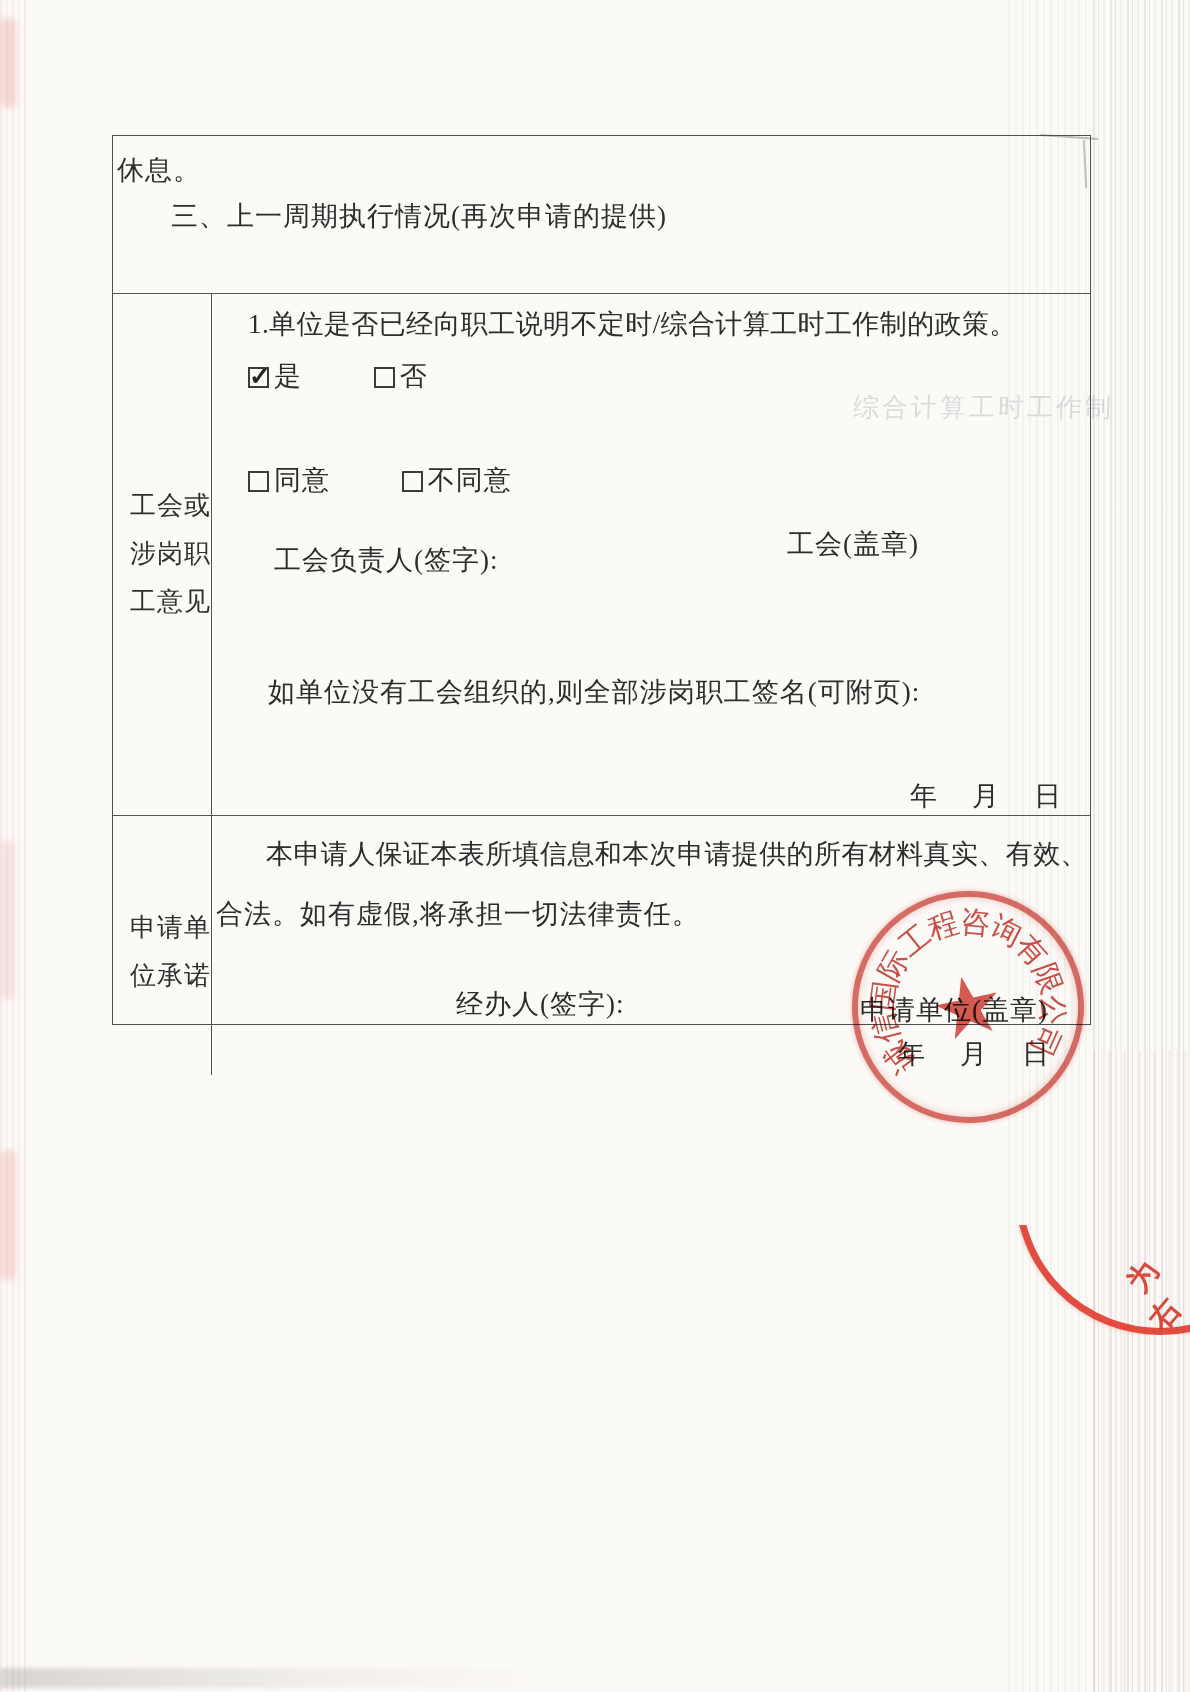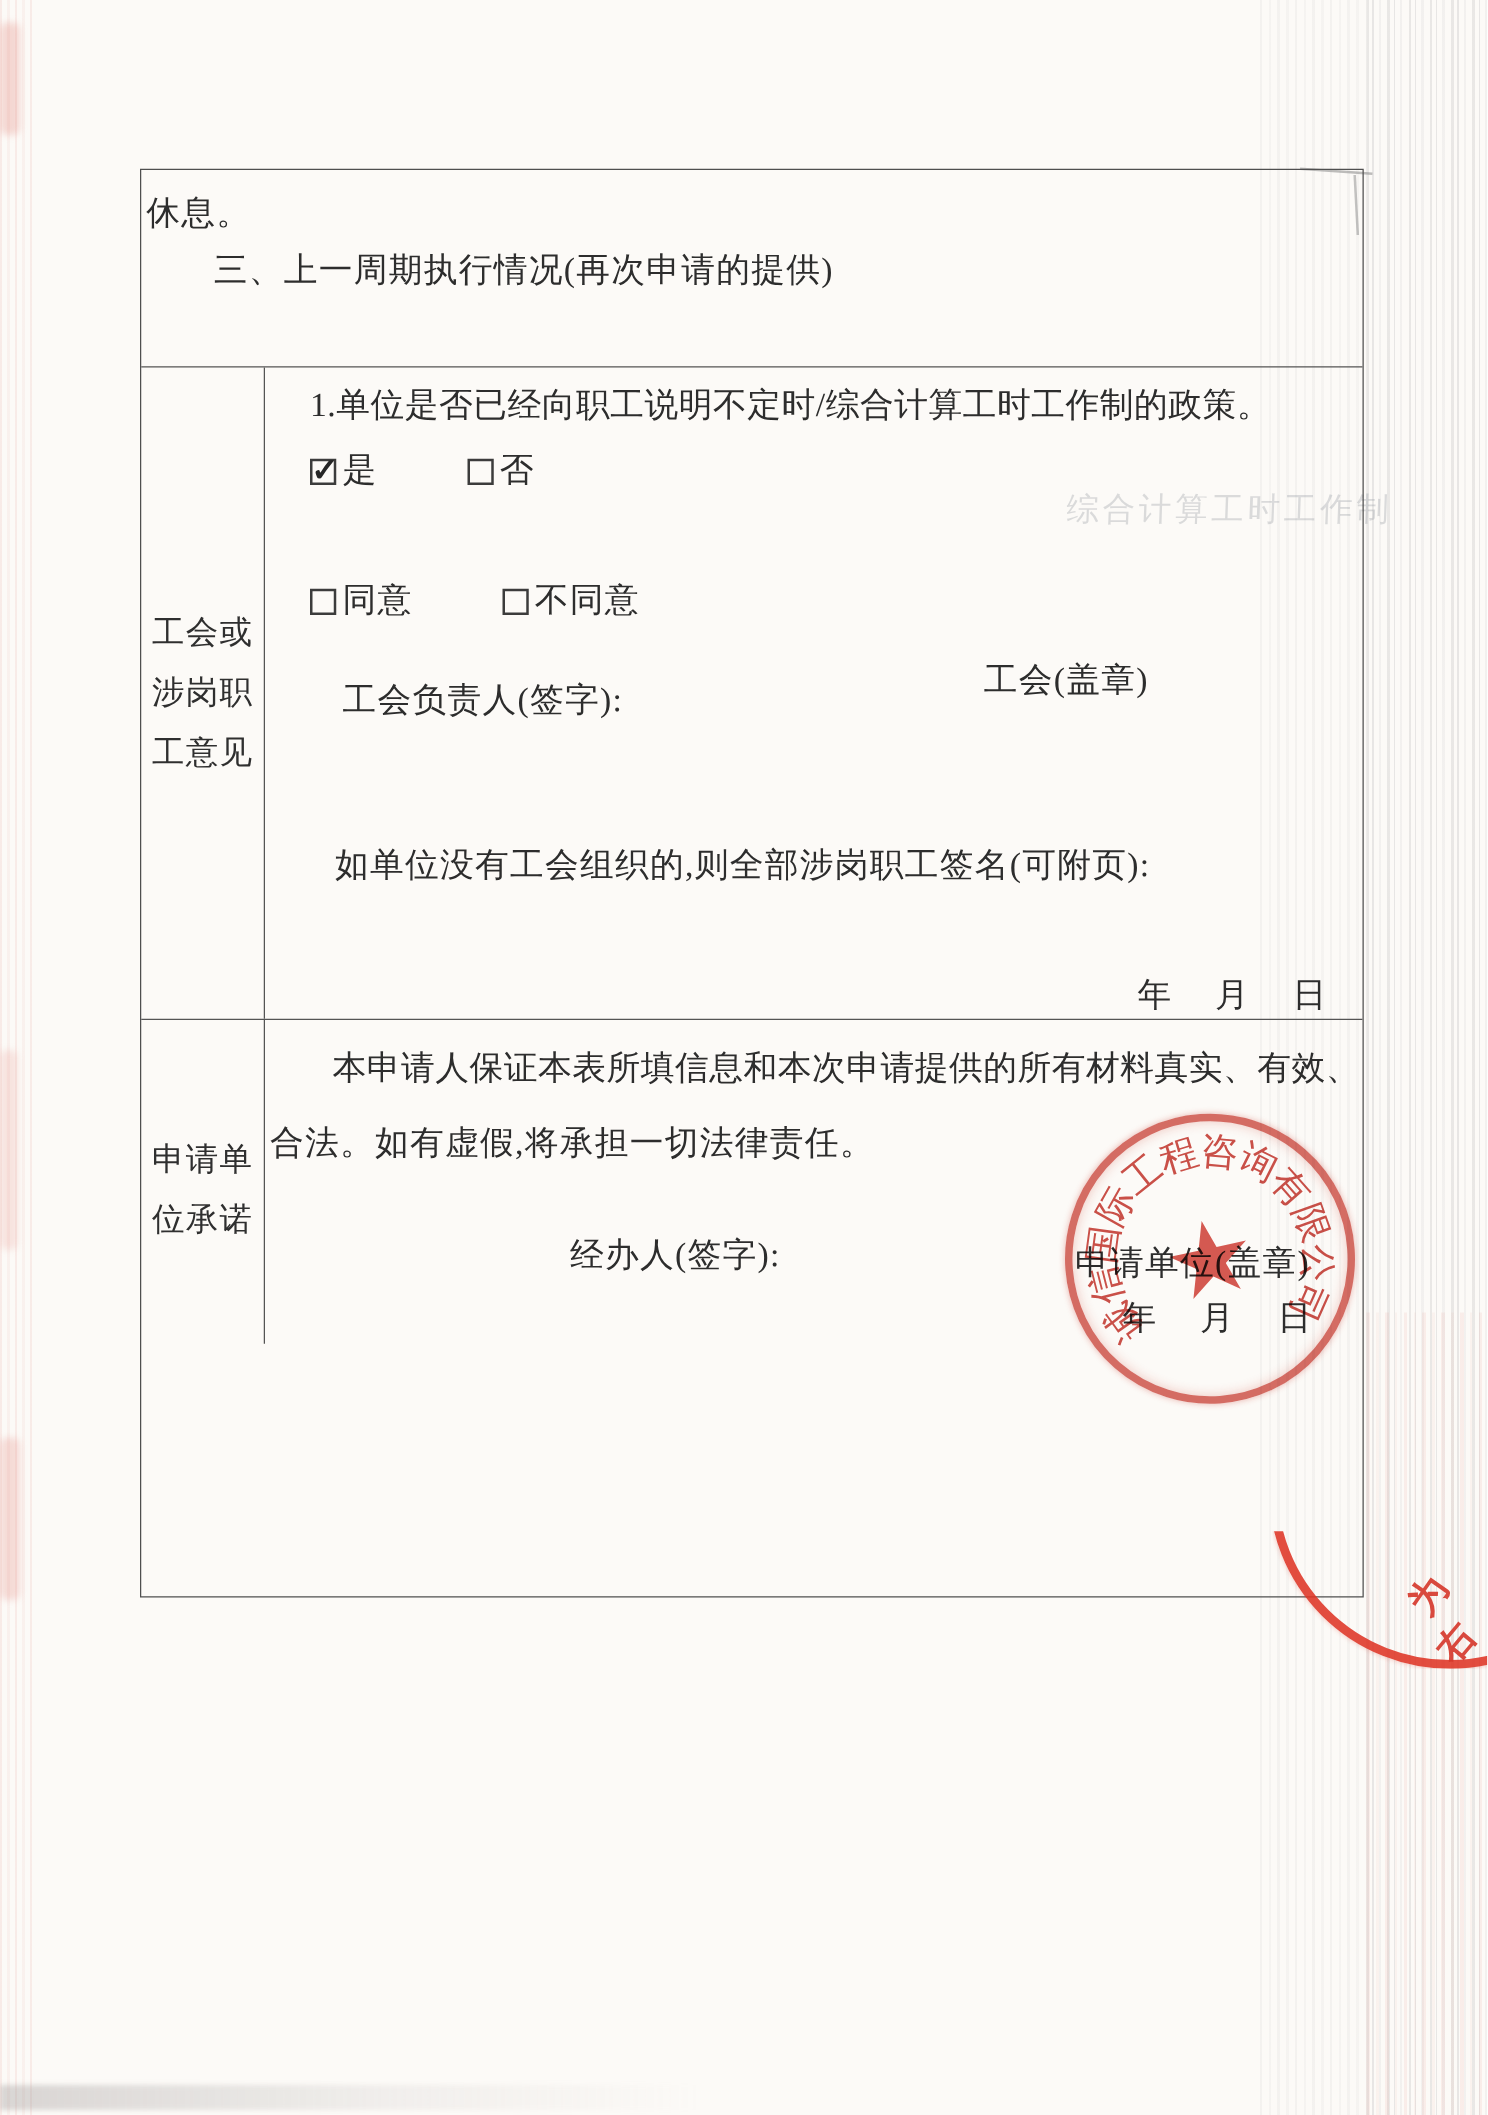--- a/index.html
+++ b/index.html
@@ -48,33 +48,33 @@
   }
   .corner-line1{position:absolute;left:1040px;top:136px;width:58px;height:2px;background:#888;transform:rotate(4deg);opacity:.55;}
   .corner-line2{position:absolute;left:1084px;top:140px;width:2px;height:48px;background:#8a8a8a;transform:rotate(-3deg);opacity:.5;}
   .ghost{
     position:absolute;left:853px;top:390px;
     font-size:26px;letter-spacing:3px;color:#8d939b;opacity:.3;
     white-space:nowrap;transform:skewX(-2deg);
   }
   
   .box{
-    position:absolute;left:112px;top:135px;width:979px;height:1143px;
+    position:absolute;left:112px;top:135px;width:979px;height:890px;
     border:1.6px solid #4f4f4f;box-sizing:border-box;
   }
   .sec1{position:relative;height:158px;border-bottom:1.6px solid #545454;box-sizing:border-box;}
   .trow{display:flex;box-sizing:border-box;}
   .row1{height:522px;border-bottom:1.6px solid #545454;}
   .row2{height:259px;}
   .hcell{
     width:99px;border-right:1.6px solid #545454;box-sizing:border-box;
     position:relative;flex:none;
   }
   .ccell{flex:1;position:relative;}
-  .hblock{position:absolute;left:0;width:100%;text-align:center;font-size:26px;letter-spacing:1px;}
+  .hblock{position:absolute;left:0;width:100%;text-align:right;font-size:26px;letter-spacing:1px;}
   .hblock div{line-height:48px;}
   .hb1{top:188px;}
   .hb2{top:88px;}
   .ln{position:absolute;font-size:27px;letter-spacing:1px;white-space:nowrap;color:#2d2d2d;}
   .intro{left:4px;top:16px;font-size:27px;}
   .heading{left:58px;top:62px;}
   .tight{letter-spacing:.4px;}
   
   .opt{display:inline-flex;align-items:center;}
   .opt + .opt{margin-left:64px;}

